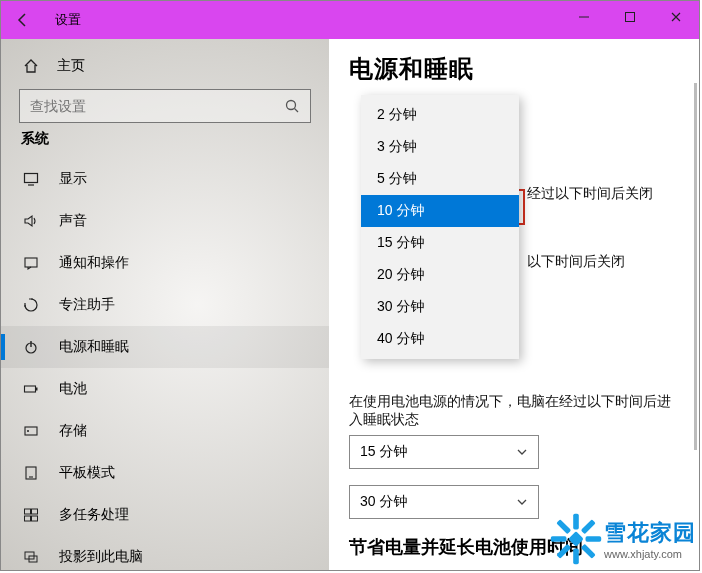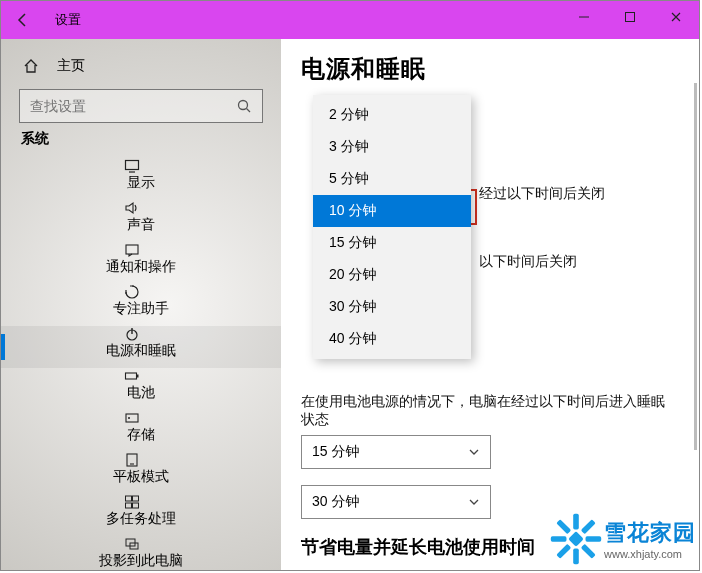--- a/index.html
+++ b/index.html
@@ -4,29 +4,29 @@
   <style>
     * { margin: 0; padding: 0; box-sizing: border-box; font-family: "Microsoft YaHei", "Segoe UI", sans-serif; }
     body { width: 702px; height: 573px; overflow: hidden; position: relative; background: #fff; }
     .window { width: 700px; height: 571px; border: 1px solid #888; position: relative; display: flex; flex-direction: column; background: #f2f2f2; }
     .titlebar { height: 38px; display: flex; align-items: center; padding: 0 8px; font-size: 13px; background: #d946ef; }
     .back { width: 28px; height: 28px; display:flex; align-items:center; justify-content:center; cursor:pointer; }
     .title { margin-left: 18px; }
     .winbtns { position: absolute; right: 0; top: 0; display:flex; }
     .winbtns div { width: 46px; height: 32px; display:flex; align-items:center; justify-content:center; cursor:pointer; }
     .content { flex:1; display:flex; overflow:hidden; }
-    .sidebar { width: 280px; background: #eceae7; padding: 12px 0 0 0; position:relative; overflow:hidden; }
+    .sidebar { width: 328px; background: #eceae7; padding: 12px 0 0 0; position:relative; overflow:hidden; }
     .sidebar::before { content:""; position:absolute; inset:0; background: radial-gradient(circle at 60% 50%, rgba(255,255,255,0.5), rgba(180,178,172,0.6)); pointer-events:none; }
     .home-row { display:flex; align-items:center; padding: 6px 18px 14px 20px; font-size:14px; position:relative; }
     .home-row .icon { width: 20px; display:flex; justify-content:center; margin-right: 16px; }
     .searchbox { margin: 0 18px 1px 18px; height: 34px; border:1px solid #777; background: rgba(255,255,255,0.4); display:flex; align-items:center; padding: 0 10px; position:relative; }
     .searchbox input { flex:1; border:none; background:transparent; outline:none; font-size:14px; color:#555; }
     .cat { padding: 6px 20px 10px 20px; font-weight:600; font-size:14px; position:relative; }
     .nav { position:relative; }
-    .nav-item { display:flex; align-items:center; height: 42px; padding: 0 20px; font-size:14px; cursor:pointer; position:relative;flex-direction:column; }
+    .nav-item { display:flex; align-items:center; height: 42px; padding: 0 20px; font-size:14px; cursor:pointer; position:relative; }
     .nav-item.selected { background: rgba(0,0,0,0.06); }
     .nav-item.selected::before { content:""; position:absolute; left:0; top:8px; bottom:8px; width:4px; background:#0078d7; }
     .nav-item .icon { width: 20px; display:flex; justify-content:center; margin-right: 18px; color:#333; }
     .main { flex:1; background:#fff; padding: 14px 24px 0 20px; position:relative; overflow:hidden; }
     h1 { font-size: 24px; font-weight:600; margin-bottom: 14px; letter-spacing: 1px; }
     .desc { font-size:14px; margin: 8px 0 6px 0; color:#111; }
     .select { width: 190px; height: 34px; border:1px solid #888; display:flex; align-items:center; justify-content:space-between; padding: 0 10px; font-size:14px; margin-bottom: 16px; cursor:pointer; }
     h2 { font-size:18px; font-weight:600; margin-top: 14px; margin-bottom: 6px; }
     .dropdown { position:absolute; left: 12px; top: 40px; width: 158px; background:#f2f2f2; box-shadow: 3px 3px 10px rgba(0,0,0,0.25); padding: 4px 0; z-index: 50; }
     .dd-item { height: 32px; display:flex; align-items:center; padding: 0 16px; font-size:14px; cursor:pointer; }

